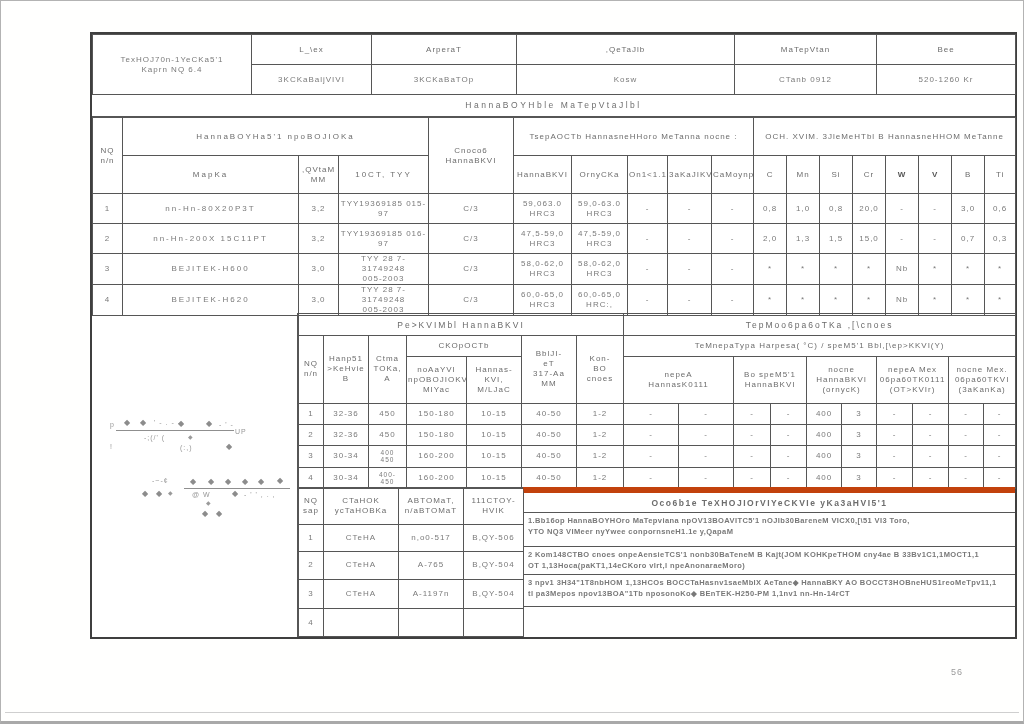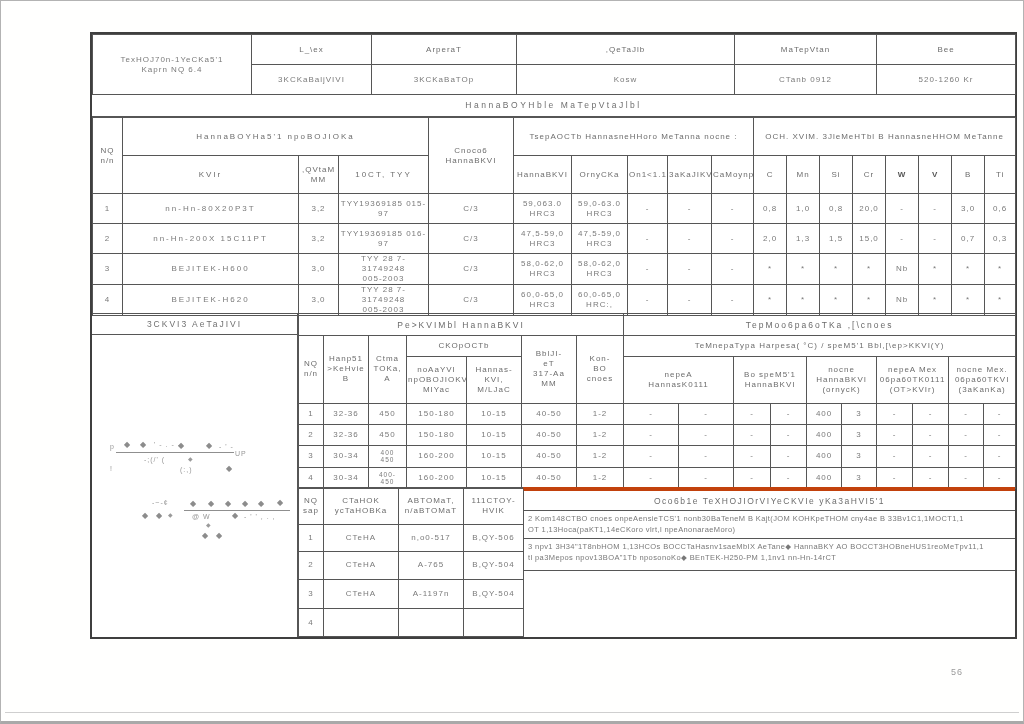--- a/index.html
+++ b/index.html
@@ -31,21 +31,21 @@
              display:flex; align-items:center; justify-content:center; font-size:8.5px; letter-spacing:2px; color:#6f6f6f; }
   .sk-area { position:relative; height:301px; }
   .sk-d { position:absolute; font-size:8px; color:#8c8c8c; line-height:8px; }
   .sk-d.sm { font-size:6px; color:#9a9a9a; }
   .sk-t { position:absolute; font-size:7px; color:#979797; letter-spacing:1px; white-space:nowrap; line-height:7px; }
   .sk-line { position:absolute; height:1px; background:#8f8f8f; }
 
   .b-reg { left:206px; top:279px; width:717px; height:176px; }
   .b-equip { left:206px; top:453px; width:225px; height:150px; }
 
-  .b-notes { left:431px; top:453px; width:492px; height:150px; border-left:1px solid #565656; border-top:4px solid #c2410c; }
+  .b-notes { left:431px; top:453px; width:492px; height:150px; border-left:1px solid #565656; border-top:6px solid #c2410c;font-weight:bold; }
   .n-title { height:20px; border-bottom:1px solid #565656; display:flex; align-items:center; justify-content:center;
              font-size:8.5px; letter-spacing:1.5px; color:#6d6d6d; }
   .n-item { border-bottom:1px solid #565656; font-size:7.5px; color:#787878; text-align:left;
             padding:2px 4px; white-space:pre-line; line-height:11px; letter-spacing:0.4px; }
   .n1 { height:34px; } .n2 { height:28px; } .n3 { height:32px; }
   .n-footer { position:relative; height:35px; }
   .devbox { position:absolute; right:0; top:0; width:133px; height:35px; border-left:1px solid #565656; }
   .dv-title { height:14px; border-bottom:1px solid #565656; display:flex; align-items:center; justify-content:center;
               font-size:7.5px; letter-spacing:1px; color:#777; }
   .dv-line { font-size:8px; color:#6f6f6f; letter-spacing:2px; text-align:center; line-height:10px; margin-top:1px; }
@@ -119,21 +119,21 @@
             <tr style="height:38px">
           <th rowspan="2">NQ
 n/n</th>
           <th colspan="3" class="ls2">HannaBOYHa5'1  npoBOJIOKa</th>
           <th rowspan="2">Cnoco6
 HannaBKVI</th>
           <th colspan="5">TsepAOCTb HannasneHHoro MeTanna nocne :</th>
           <th colspan="8">OCH. XVIM. 3JleMeHTbl B HannasneHHOM MeTanne</th>
         </tr>
         <tr style="height:38px">
-          <th class="ls2">KVIr</th>
+          <th class="ls2">MapKa</th>
           <th>,QVtaM
 MM</th>
           <th class="ls2">10CT, TYY</th>
           <th>HannaBKVI</th>
           <th>OrnyCKa</th>
           <th>On1&lt;1.1ra</th>
           <th>3aKaJIKVI</th>
           <th>CaMoynp</th>
           <th>C</th>
           <th>Mn</th>
@@ -232,21 +232,20 @@
               <td>Nb</td>
               <td>*</td>
               <td>*</td>
               <td>*</td>
         </tr>
       </tbody>
         </table>
     </div>
 
     <div class="blk b-sketch">
-      <div class="sk-head">3CKVI3  AeTaJIVI</div>
       <div class="sk-area">
         <span class="sk-t" style="left:18px; top:108px;">p</span>
         <div class="sk-line" style="left:24px; top:117px; width:118px;"></div>
         <span class="sk-d" style="left:32px; top:106px;">◆</span>
         <span class="sk-d" style="left:48px; top:106px;">◆</span>
         <span class="sk-t" style="left:62px; top:106px;">' - . - -</span>
         <span class="sk-d" style="left:86px; top:107px;">◆</span>
         <span class="sk-d" style="left:114px; top:107px;">◆</span>
         <span class="sk-t" style="left:127px; top:108px;">- ' -</span>
         <span class="sk-t" style="left:143px; top:115px;">UP</span>
@@ -465,20 +464,22 @@
               <td></td>
               <td></td>
               <td></td>
         </tr>
       </tbody>
         </table>
     </div>
 
     <div class="blk b-notes">
       <div class="n-title">Oco6b1e  TeXHOJIOrVIYeCKVIe  yKa3aHVI5'1</div>
+      <div class="n-item n1">1.Bb16op  HannaBOYHOro  MaTepviana  npOV13BOAVITC5'1  nOJIb30BareneM  VICX0,[\51  VI3 Toro,
+YTO  NQ3  VIMeer  nyYwee  conpornsneH1.1e  y,QapaM</div>
       <div class="n-item n2">2 Kom148CTBO  cnoes  onpeAensieTCS'1 nonb30BaTeneM  B  Kajt(JOM  KOHKpeTHOM  cny4ae  B 33Bv1C1,1MOCT1,1
 OT 1,13Hoca(paKT1,14eCKoro  vlrt,l npeAnonaraeMoro)</div>
       <div class="n-item n3">3 npv1 3H34"1T8nbHOM  1,13HCOs  BOCCTaHasnv1saeMbIX  AeTane◆  HannaBKY  AO  BOCCT3HOBneHUS1reoMeTpv11,1
 tl pa3Mepos  npov13BOA"1Tb  nposonoKo◆  BEnTEK-H250-PM  1,1nv1 nn-Hn-14rCT</div>
     </div>
 
   </div>
 
   <div class="pageno">56</div>
 </div>

